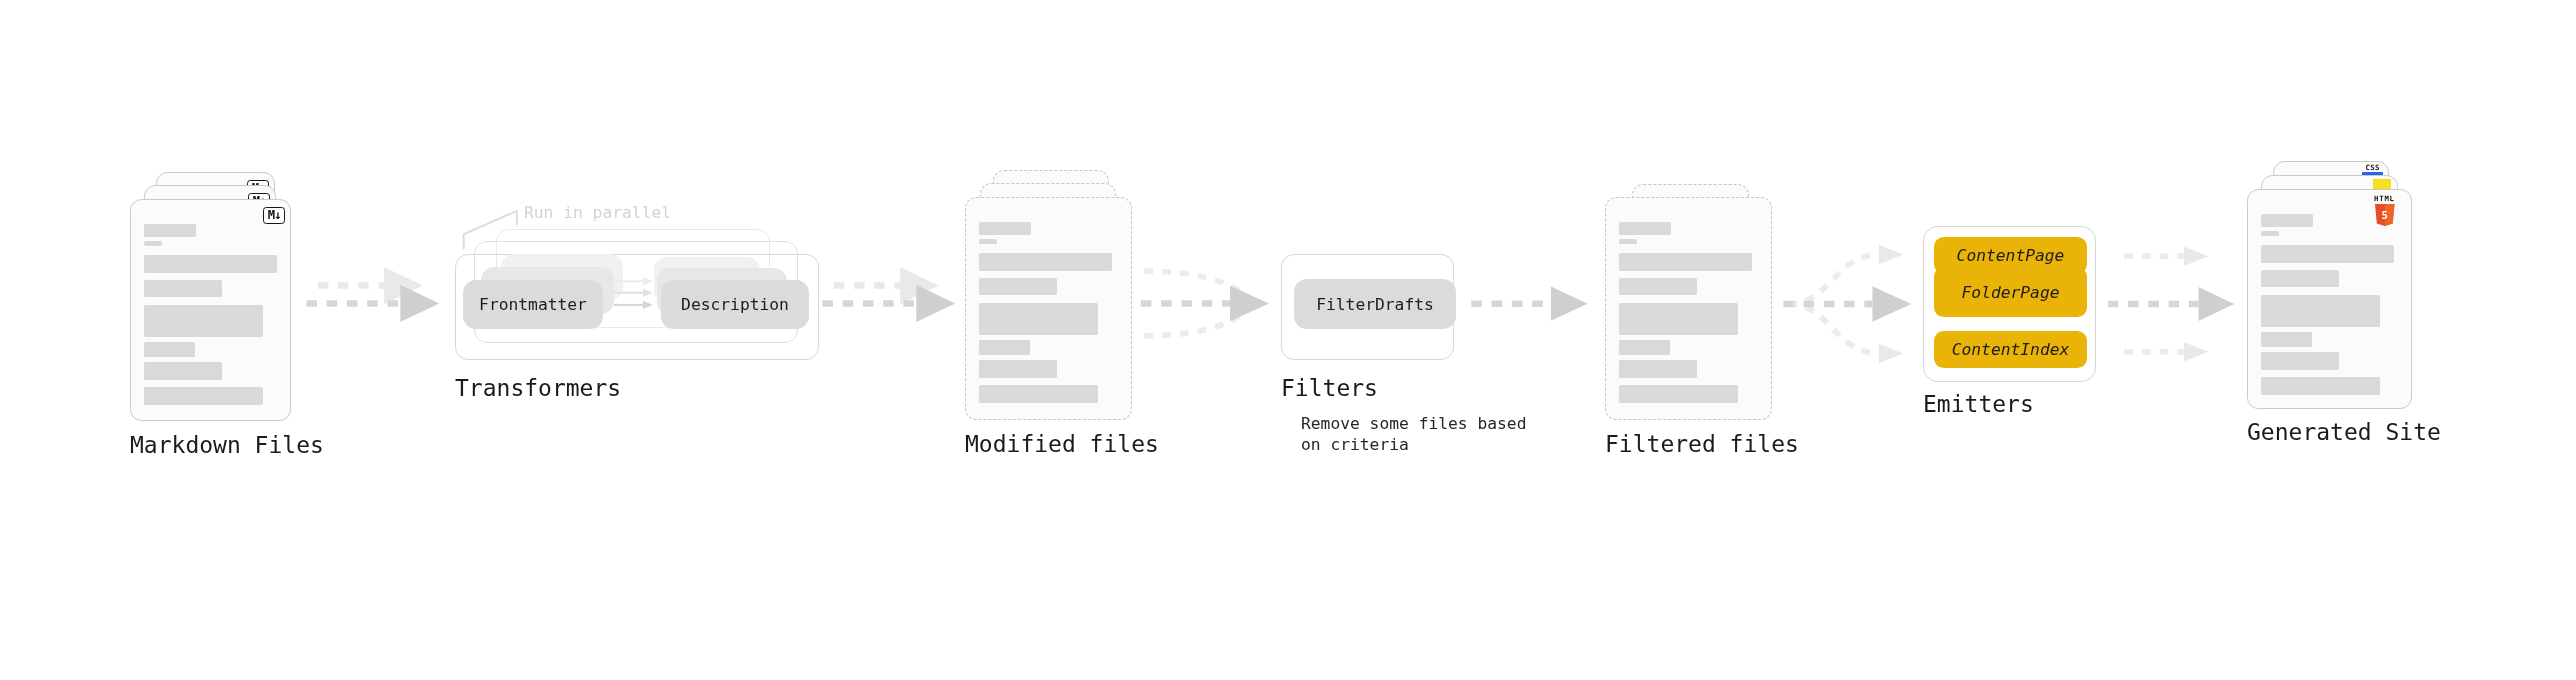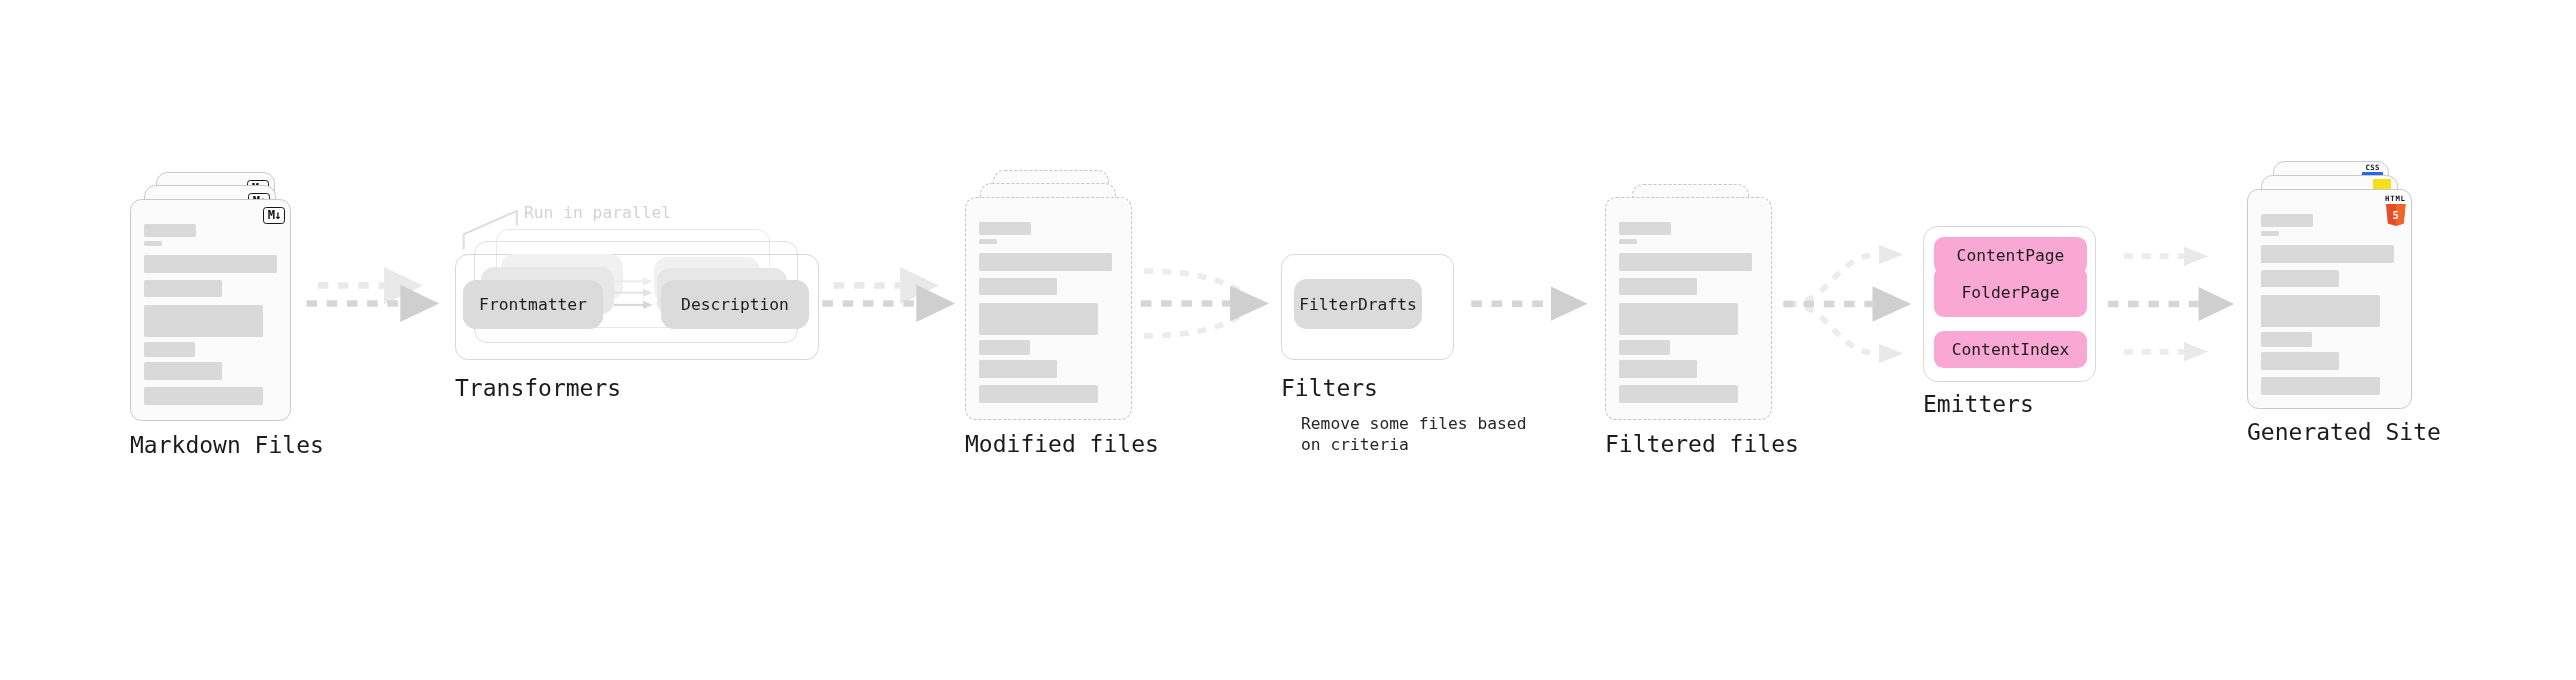--- a/index.html
+++ b/index.html
@@ -20,43 +20,43 @@
   
   .box{position:absolute;border:1.6px solid #d7d7d7;border-radius:13px;box-sizing:border-box;background:transparent;}
   .box.mid{border-color:#e0e0e0;}
   .box.back{border-color:#e9e9e9;}
 
   
   .pill{position:absolute;background:#dbdbdb;border-radius:13px;display:flex;align-items:center;
         justify-content:center;font-size:16.3px;color:#1d1d1d;white-space:nowrap;}
   .pill.l2{background:#e7e7e7;}
   .pill.l3{background:#f1f1f1;}
-  .epill{position:absolute;left:1934px;width:153px;background:#f9a8d4;border-radius:9.8px;display:flex;
-         align-items:center;justify-content:center;font-size:16.3px;color:#1d1d1d;}
+  .epill{position:absolute;left:1934px;width:153px;background:#eab308;border-radius:9.8px;display:flex;
+         align-items:center;justify-content:center;font-size:16.3px;color:#1d1d1d;font-style:italic;}
 
   
   .section-title{position:absolute;font-size:23px;color:#1b1b1b;white-space:nowrap;}
   .caption{position:absolute;font-size:16.3px;line-height:21px;color:#262626;white-space:nowrap;}
   .caption .bullet{padding-left:6.5px;}
   .annotation{position:absolute;font-size:16.3px;color:#d3d3d3;white-space:nowrap;}
 
   
   svg{position:absolute;overflow:visible;}
   .dash-dark{stroke:#d6d6d6;stroke-width:8;stroke-dasharray:13 12;fill:none;}
   .dash-light{stroke:#e9e9e9;stroke-width:8;stroke-dasharray:13 12;fill:none;}
   .dash-light2{stroke:#ececec;stroke-width:7;stroke-dasharray:11 11;fill:none;}
   .head-dark{fill:#cfcfcf;}
   .head-light{fill:#e9e9e9;}
 
   
   .css-badge{position:absolute;top:2.4px;right:4.9px;width:21px;text-align:center;}
   .css-badge .t{font-size:7.3px;font-weight:bold;color:#111;line-height:1;letter-spacing:0.4px;}
   .css-badge .u{height:3.3px;background:#2965F1;margin-top:0.8px;border-radius:0.8px;}
   .js-badge{position:absolute;top:3.3px;right:6.5px;width:18px;height:10.6px;background:#F7DF1E;}
-  .html5-badge{position:absolute;top:4.9px;right:5px;width:21px;text-align:left;}
+  .html5-badge{position:absolute;top:4.9px;right:16px;width:21px;text-align:left;}
   .html5-badge .t{font-size:7.3px;font-weight:bold;color:#111;line-height:1;letter-spacing:0.8px;}
 </style>
 </head>
 <body>
 
 <div class="canvas">
 
   <div class="doc" style="left:156px;top:172px;width:119px;height:222px;">
     <span class="md-badge">M↓</span>
   </div>
@@ -137,21 +137,21 @@
   <div class="section-title" style="left:965px;top:431px;">Modified files</div>
 
   <svg style="left:1136px;top:258px;" width="146" height="91" viewBox="0 0 180 112">
     <path class="dash-light2" d="M10,16 Q100,16 138,48"></path>
     <path class="dash-light2" d="M10,96 Q100,96 138,64"></path>
     <line class="dash-dark" x1="6" y1="56" x2="116" y2="56"></line>
     <polygon class="head-dark" points="116,34 164,56 116,78"></polygon>
   </svg>
 
   <div class="box" style="left:1281px;top:254px;width:173px;height:106px;"></div>
-  <div class="pill" style="left:1294px;top:279px;width:128px;height:50px;">FilterDrafts</div>
+  <div class="pill" style="left:1294px;top:279px;width:162px;height:50px;">FilterDrafts</div>
   <div class="section-title" style="left:1281px;top:375px;">Filters</div>
   <div class="caption" style="left:1281px;top:413px;margin-left:20px;">
     <div>Remove some files based</div>
     <div>on criteria</div>
   </div>
 
   <svg style="left:1468px;top:276px;" width="122" height="57" viewBox="0 0 150 70">
     <line class="dash-dark" x1="4" y1="34" x2="102" y2="34"></line>
     <polygon class="head-dark" points="102,13 147,34 102,55"></polygon>
   </svg>

